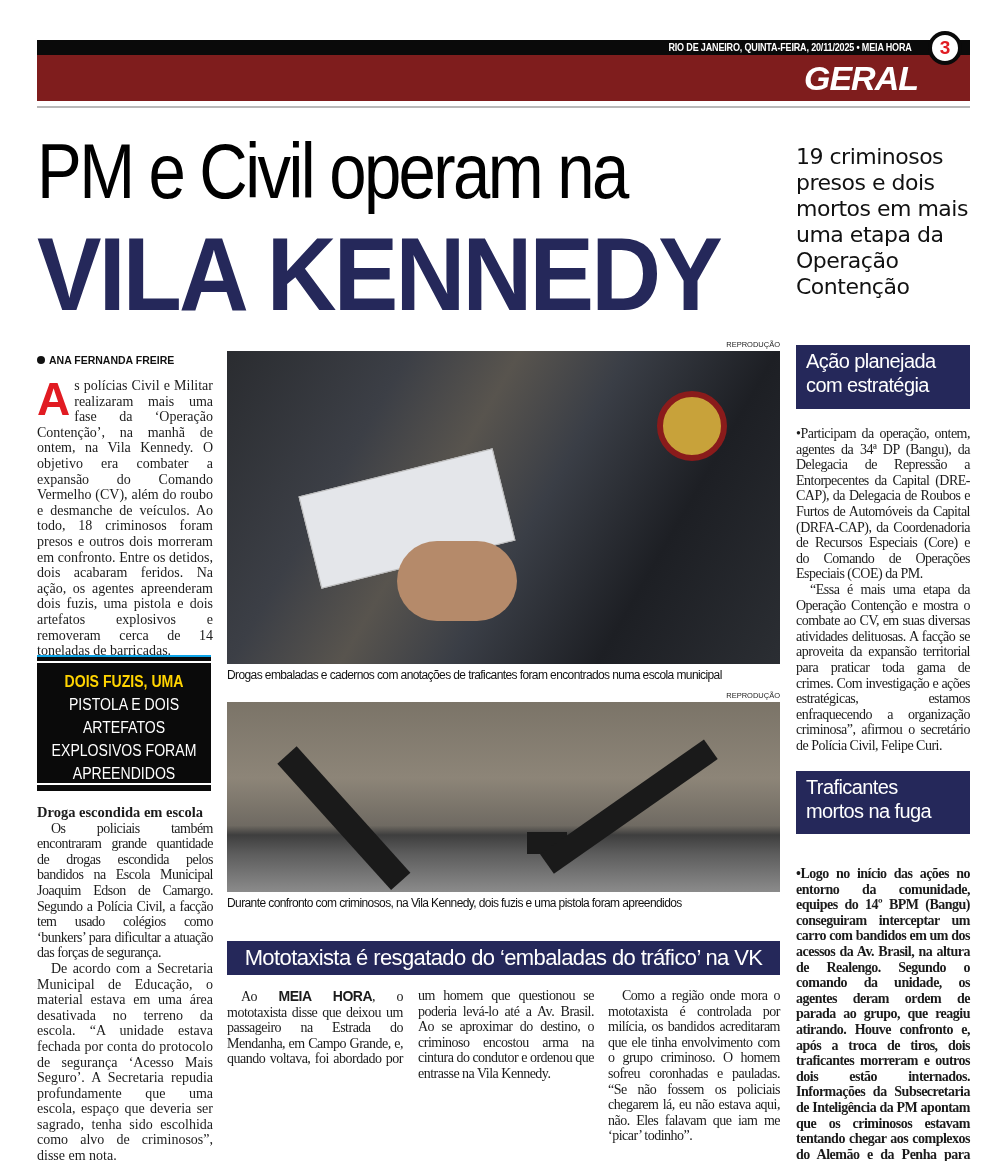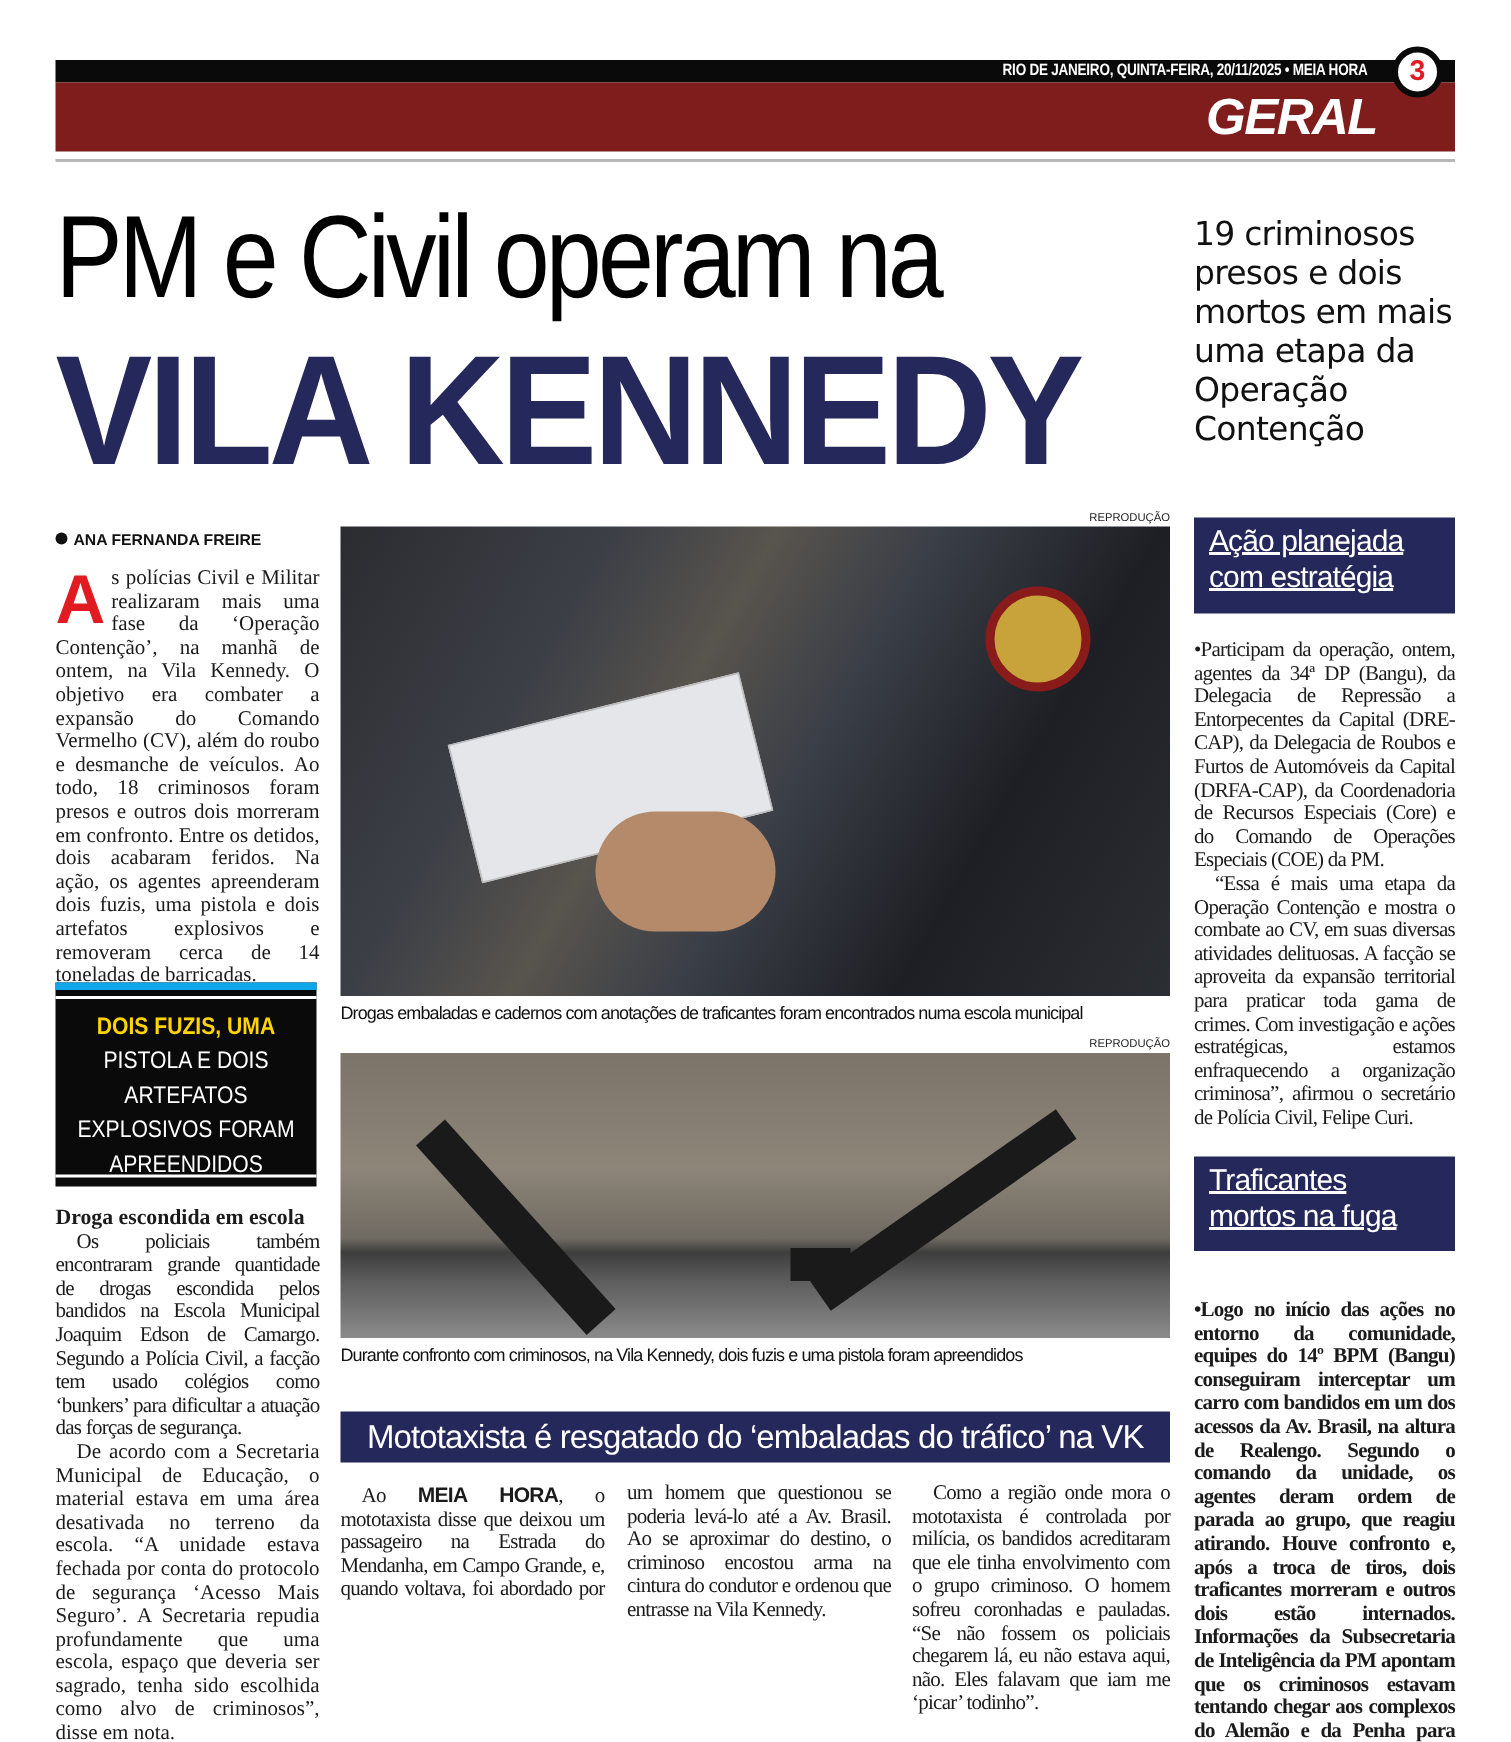--- a/index.html
+++ b/index.html
@@ -20,38 +20,38 @@
   .hl2 { left: 37px; top: 222px; font: 900 104px/104px "Liberation Sans", sans-serif; color: #25285a; letter-spacing: -3px; transform: scaleX(0.93); transform-origin: left; white-space: nowrap; }
   .subhead { left: 796px; top: 144px; width: 190px; font: 400 22px/26px "DejaVu Sans", sans-serif; color: #111; letter-spacing: -0.5px; }
 
   
   .byline { left: 37px; top: 354px; font: bold 10.5px/12px "Liberation Sans", sans-serif; color: #111; }
   .byline .dot { display: inline-block; width: 8px; height: 8px; border-radius: 50%; background: #111; margin-right: 4px; }
   .body { font: 14px/15.6px "Liberation Serif", serif; text-align: justify; hyphens: auto; color: #1b1b1b; }
   .col-left { left: 37px; top: 378px; width: 176px; }
   .dropcap { float: left; font: 900 46px/38px "Liberation Sans", sans-serif; color: #e11b22; margin: 2px 4px 0 0; }
 
-  .pull { left: 37px; top: 655px; width: 174px; height: 136px; background: #0a0a0a; border-top: 5px solid #0ea5e9; text-align: center; padding-top: 14px; }
+  .pull { left: 37px; top: 655px; width: 174px; height: 136px; background: #0a0a0a; border-top: 2px solid #0ea5e9; text-align: center; padding-top: 14px; }
   .pull::before { content: ""; position: absolute; left: 0; right: 0; top: 4px; height: 2px; background: #fff; }
   .pull::after { content: ""; position: absolute; left: 0; right: 0; bottom: 6px; height: 2px; background: #fff; }
   .pull .l1 { font: bold 16px/22px "Liberation Sans", sans-serif; color: #ffd400; transform: scaleX(0.88); }
   .pull .l2 { font: 16px/23px "Liberation Sans", sans-serif; color: #fff; transform: scaleX(0.88); }
 
   .subtitle { font-weight: bold; font-size: 14.5px; }
   .col-left2 { left: 37px; top: 805px; width: 176px; }
   .indent { text-indent: 14px; }
 
   
   .credit { font: 7.5px/9px "Liberation Sans", sans-serif; color: #222; text-align: right; }
   .photo1 { left: 227px; top: 351px; width: 553px; height: 313px; background: linear-gradient(120deg,#2a2c30 0%,#3c3f46 25%,#58544e 40%,#3a3e46 55%,#1d1f24 75%,#2b2e33 100%); overflow: hidden; }
   .photo2 { left: 227px; top: 702px; width: 553px; height: 190px; background: linear-gradient(180deg,#7b7468 0%,#8d8578 40%,#6f6a62 65%,#3e3e3e 70%,#5d5d5d 80%,#8b8b8b 100%); overflow: hidden; }
   .cap { font: 12px/14px "Liberation Sans", sans-serif; color: #111; letter-spacing: -0.6px; white-space: nowrap; }
 
   
-  .navy-box { background: #25285a; color: #fff; font: 20px/24px "Liberation Sans", sans-serif; letter-spacing: -0.6px; padding: 4px 10px; text-decoration: underline; }
+  .navy-box { background: #25285a; color: #fff; font: 20px/24px "Liberation Sans", sans-serif; letter-spacing: -0.6px; padding: 4px 10px; }
   .box1 { left: 796px; top: 345px; width: 174px; height: 64px; }
   .box2 { left: 796px; top: 771px; width: 174px; height: 63px; }
   .col-right1 { left: 796px; top: 426px; width: 174px; }
   .col-right2 { left: 796px; top: 866px; width: 174px; font-weight: bold; }
 
   .banner { left: 227px; top: 941px; width: 553px; height: 34px; background: #25285a; color: #fff; font: 22px/34px "Liberation Sans", sans-serif; letter-spacing: -0.6px; text-align: center; }
   .bc1 { left: 227px; top: 988px; width: 176px; }
   .bc3 { left: 608px; top: 988px; width: 172px; }
   .bold-brand { font: bold 14px "Liberation Sans", sans-serif; }
   .tight { letter-spacing: -0.5px; }

